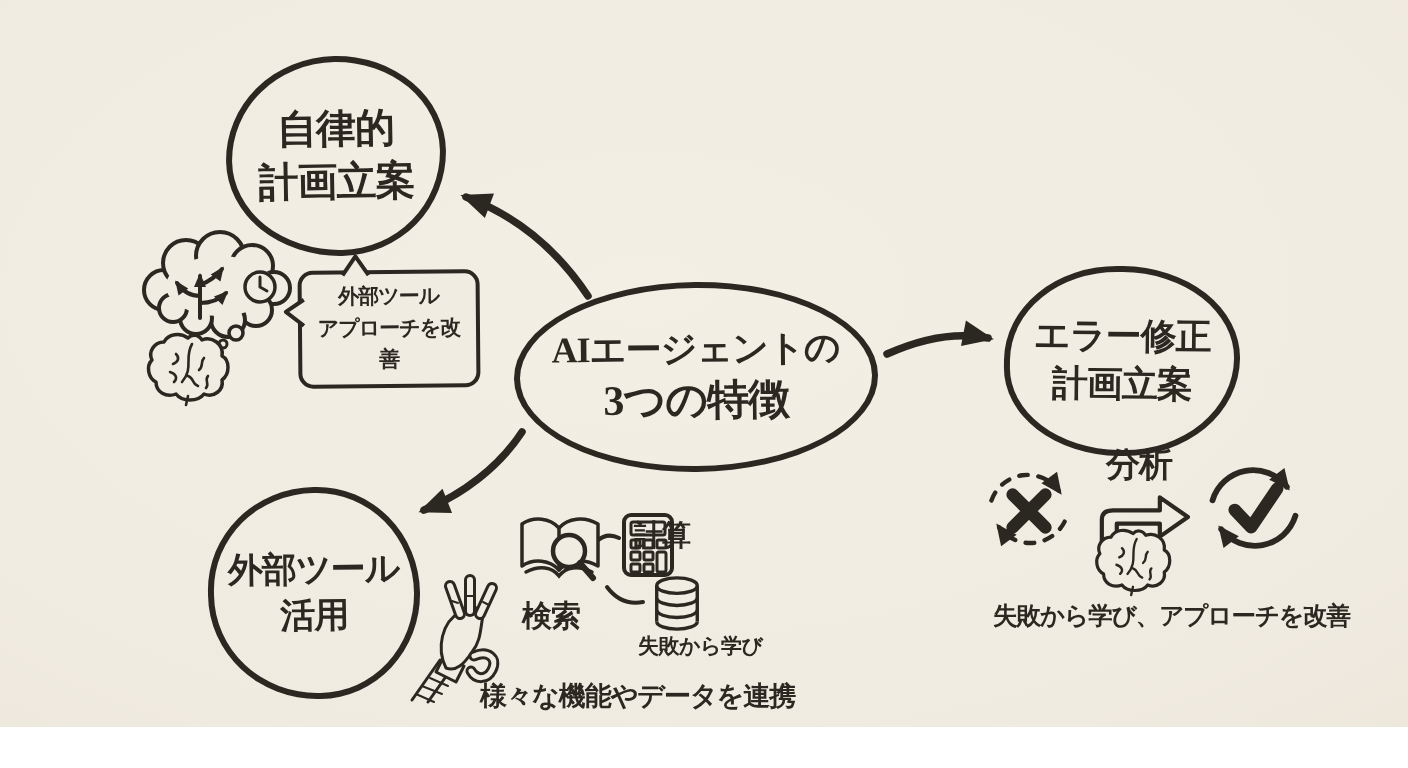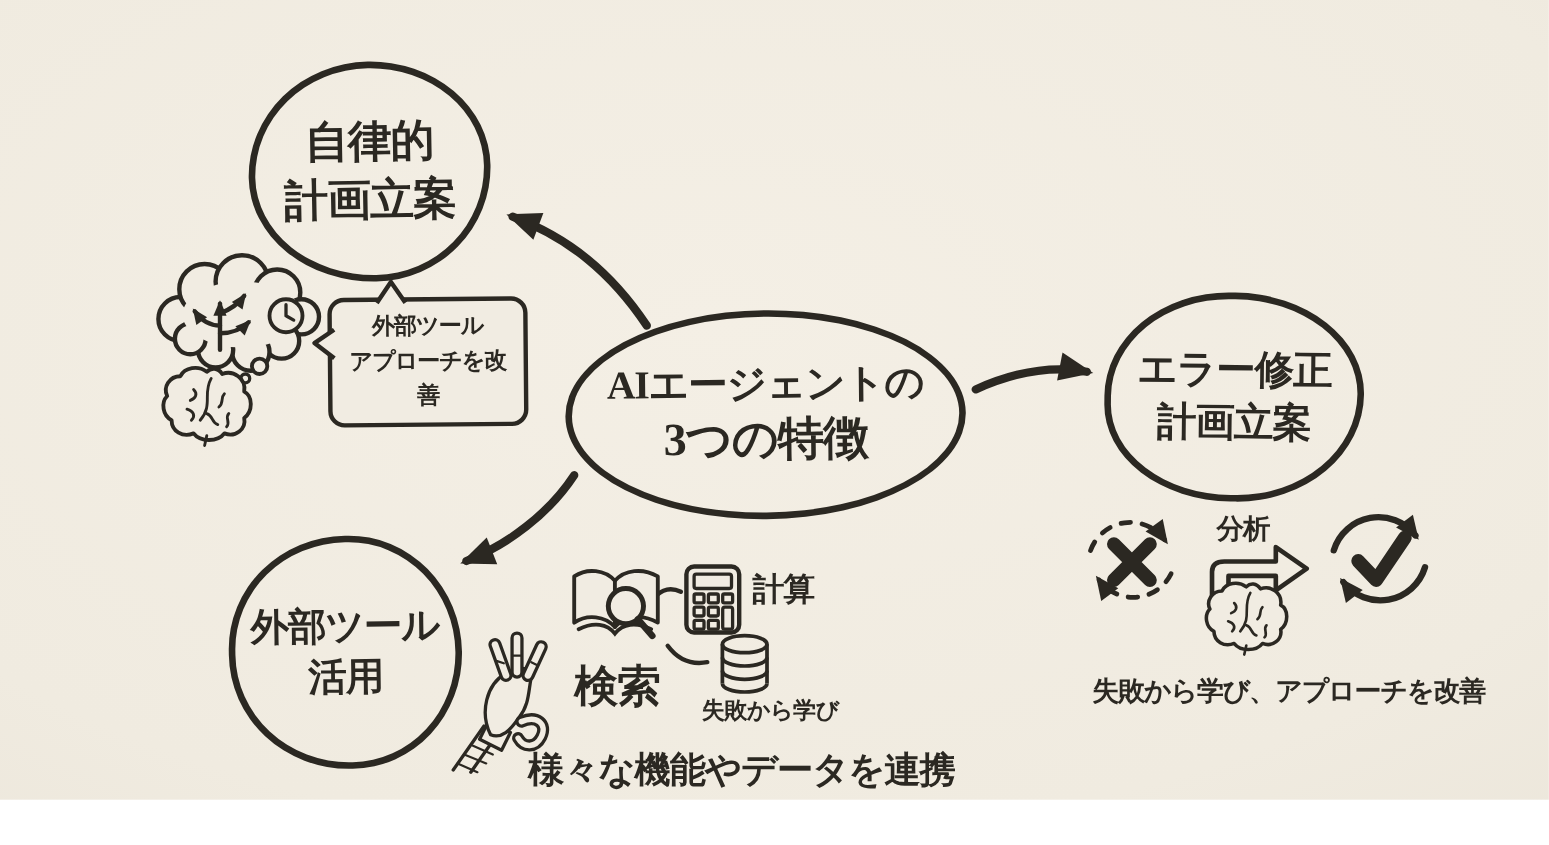--- a/index.html
+++ b/index.html
@@ -18,27 +18,27 @@
   .node-planning{left:226px;top:56px;width:220px;height:200px;font-size:40px;
     border-radius:50% 50% 48% 52% / 52% 48% 52% 48%;transform:rotate(-1deg);}
   .node-center{left:514px;top:282px;width:364px;height:190px;font-size:36px;
     border-radius:50%;transform:rotate(-0.6deg);}
   .node-center .big{font-size:42px;}
   .node-error{left:1004px;top:266px;width:236px;height:190px;font-size:36px;
     border-radius:49% 51% 50% 50% / 51% 49% 53% 47%;transform:rotate(0.6deg);}
   .node-tools{left:208px;top:487px;width:212px;height:212px;font-size:35px;
     border-radius:51% 49% 48% 52% / 49% 51% 50% 50%;transform:rotate(-0.8deg);}
   .lbl{position:absolute;font-weight:600;white-space:nowrap;letter-spacing:-1px;}
-  .lbl-search{left:522px;top:596px;font-size:40px;}
-  .lbl-calc{left:684px;top:516px;font-size:29px;}
+  .lbl-search{left:522px;top:596px;font-size:30px;}
+  .lbl-calc{left:634px;top:516px;font-size:29px;}
   .lbl-db{left:638px;top:632px;font-size:21px;letter-spacing:-0.5px;}
-  .lbl-analysis{left:1106px;top:464px;font-size:25px;}
+  .lbl-analysis{left:1106px;top:442px;font-size:34px;}
   .caption{position:absolute;font-weight:600;white-space:nowrap;letter-spacing:-1px;}
-  .cap-tools{left:480px;top:678px;font-size:33px;}
-  .cap-error{left:993px;top:599px;font-size:24.5px;margin-top:12px;}
+  .cap-tools{left:480px;top:678px;font-size:27px;}
+  .cap-error{left:993px;top:599px;font-size:24.5px;}
   .bubble{
     position:absolute;left:298px;top:270px;width:182px;box-sizing:border-box;
     border:4px solid #2b2822;border-radius:15px;background:#f1ece2;
     padding:7px 6px 8px 6px;text-align:center;font-size:21px;font-weight:600;
     line-height:1.5;letter-spacing:-1px;transform:rotate(-0.5deg);
   }
   .tail{position:absolute;}
 </style>
 </head>
 <body>

